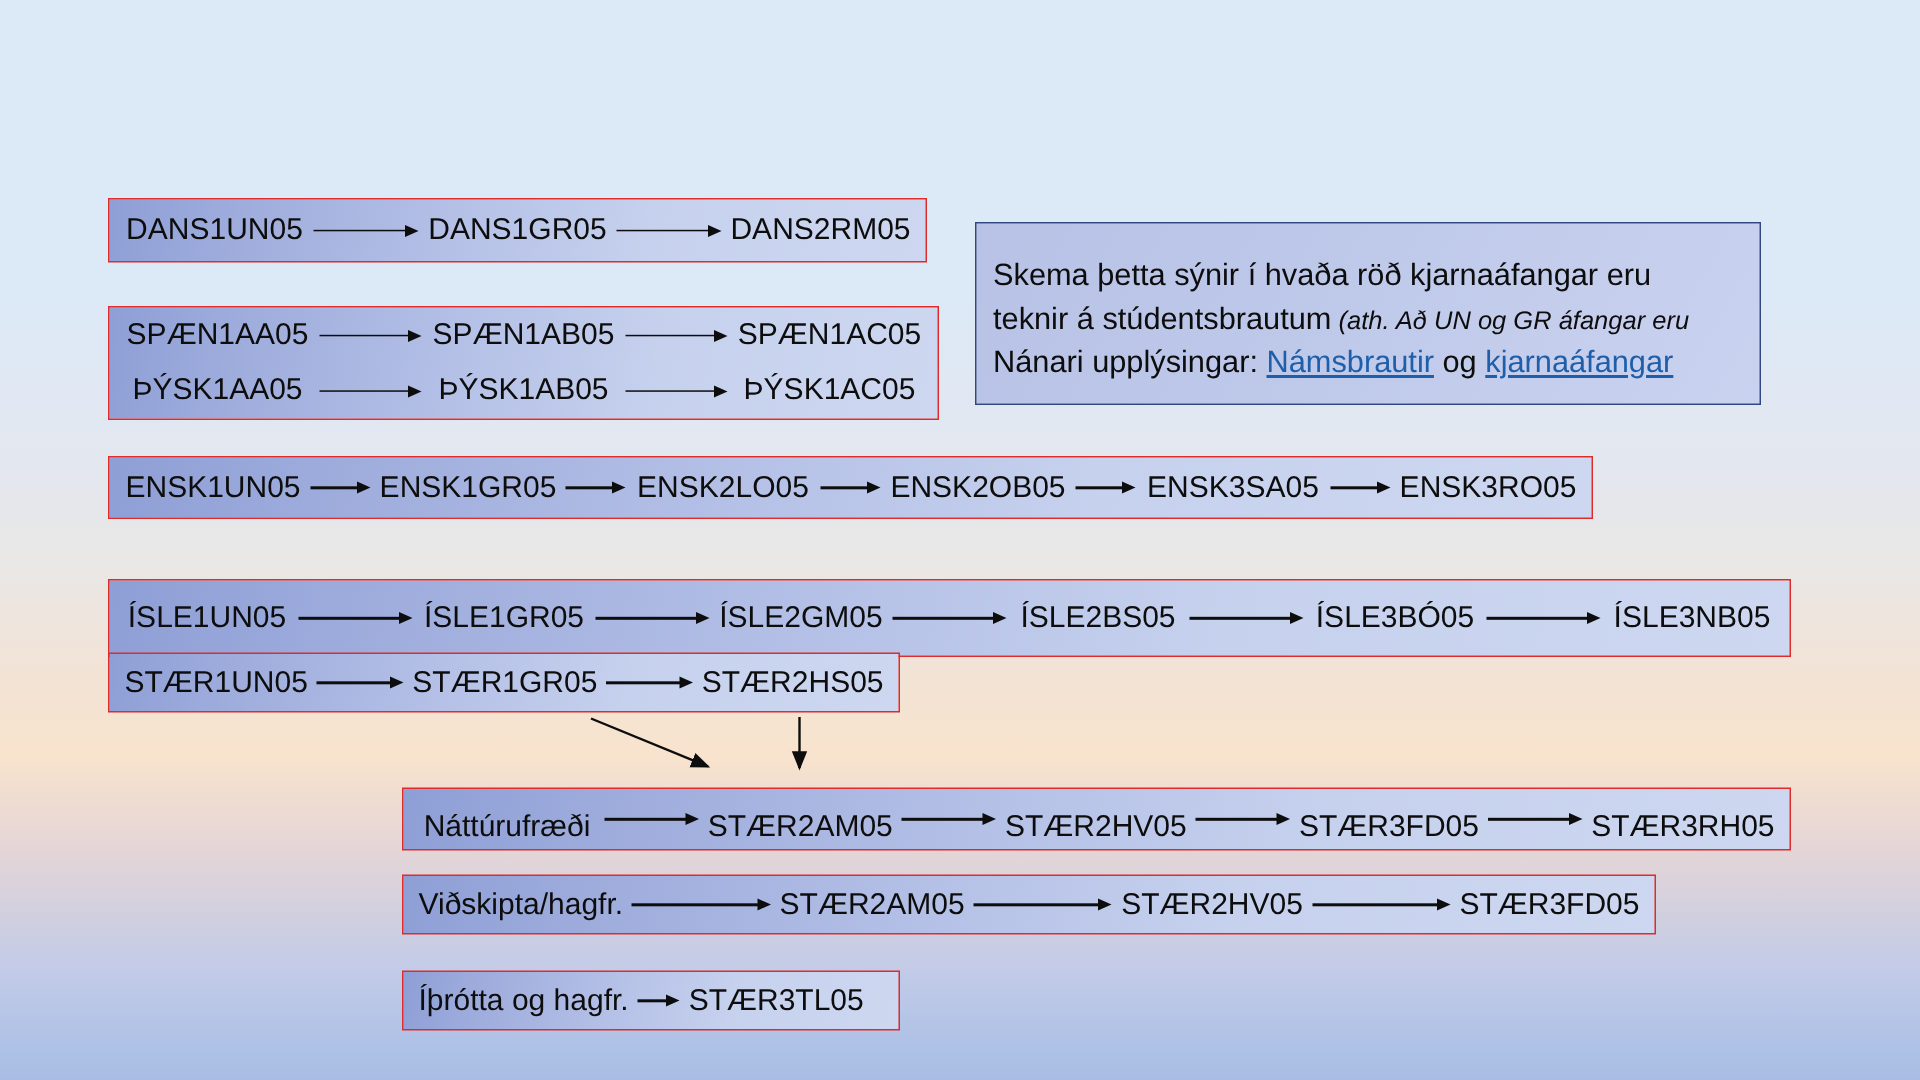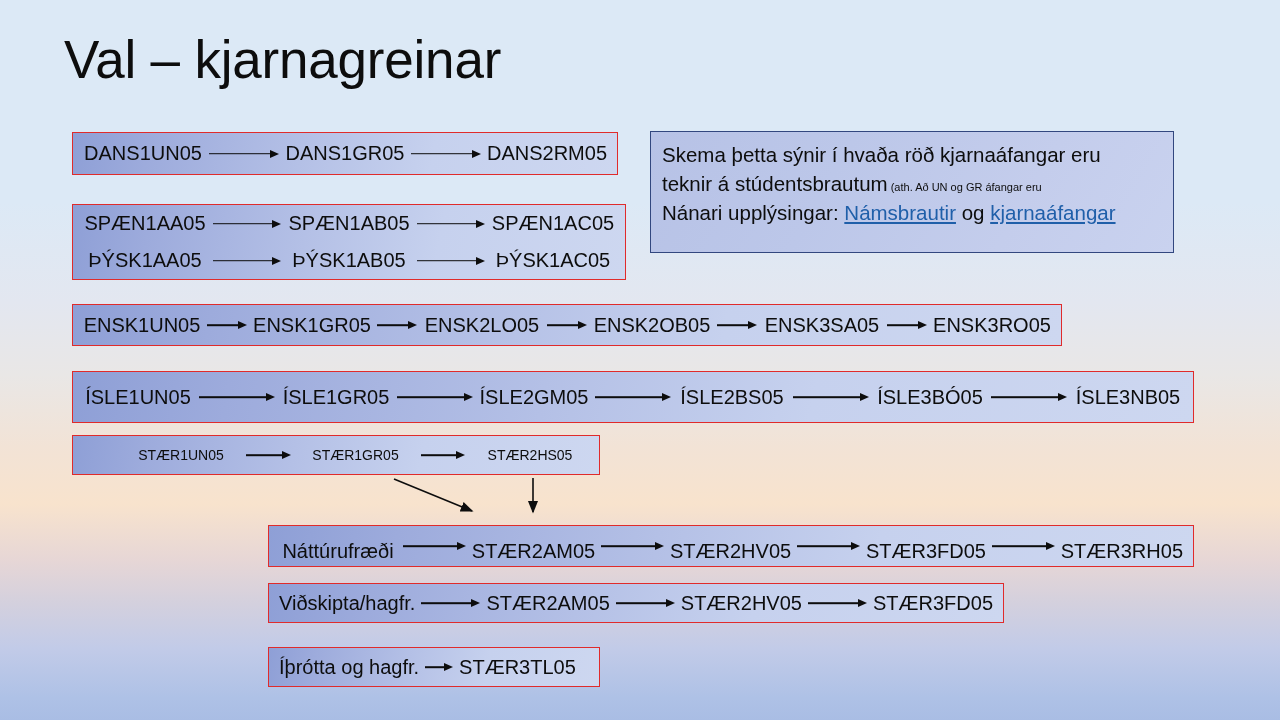--- a/index.html
+++ b/index.html
@@ -106,57 +106,58 @@
     height: 0;
     border-top: 4.5px solid transparent;
     border-bottom: 4.5px solid transparent;
     border-left: 9px solid #0d0d0d;
   }
 
   
   #box-dans   { left: 72px;  top: 132px; width: 546px; height: 43px; font-size: 20px; }
   #box-lang   { left: 72px;  top: 204px; width: 554px; height: 76px; font-size: 20px; }
   #box-ensk   { left: 72px;  top: 304px; width: 990px; height: 42px; font-size: 20px; }
-  #box-isle   { left: 72px;  top: 371px; width: 1122px; height: 52px; font-size: 20px; }
-  #box-staer  { left: 72px;  top: 435px; width: 528px; height: 40px; font-size: 14px; padding-left: 39px; }
+  #box-isle   { left: 72px;  top: 386px; width: 1122px; height: 52px; font-size: 20px; }
+  #box-staer  { left: 72px;  top: 435px; width: 528px; height: 40px; font-size: 20px; }
   #box-nat    { left: 268px; top: 525px; width: 926px; height: 42px; font-size: 20px; }
-  #box-vid    { left: 268px; top: 583px; width: 736px; height: 40px; font-size: 20px; }
+  #box-vid    { left: 268px; top: 583px; width: 836px; height: 40px; font-size: 20px; }
   #box-ithr   { left: 268px; top: 647px; width: 332px; height: 40px; font-size: 20px; }
 
   #box-dans .node  { min-width: 120px; }
   #box-lang .node  { min-width: 124px; }
   #box-ensk .node  { min-width: 118px; }
   #box-isle .node  { min-width: 110px; }
   #box-staer .node { min-width: 118px; }
   #box-nat .node   { min-width: 118px; margin-top: 11px; }
   #box-vid .node   { min-width: 118px; }
   #box-ithr .node  { min-width: auto; }
   #box-ithr .arrow { flex: 0 0 28px; min-width: 28px; }
 
   
   #info-box {
     position: absolute;
     left: 650px;
-    top: 131px;
+    top: 148px;
     width: 524px;
     height: 122px;
     box-sizing: border-box;
     border: 1.6px solid #32477f;
     background: linear-gradient(120deg, #b7c2e6 0%, #bcc7e9 35%, #c4cdec 70%, #c9d2ef 100%);
-    padding: 8px 11px 6px 11px;
+    padding: 20px 11px 6px 11px;
   }
   #info-para {
     margin: 0;
     color: #0d0d0d;
     font-size: 20.5px;
     line-height: 29px;
   }
   .small-note {
-    font-size: 11px;
+    font-size: 17px;
     line-height: 20px;
+    font-style: italic;
   }
   .note-line2 { display: block; margin-top: -2px; }
   .link {
     color: #1f5fa9;
     text-decoration: underline;
     cursor: pointer;
   }
 
   
   #connectors {
@@ -166,21 +167,20 @@
     width: 1280px;
     height: 720px;
     pointer-events: none;
   }
 </style>
 </head>
 <body>
 
 <div id="slide">
 
-  <div id="title">Val – kjarnagreinar</div>
 
   <div id="info-box">
     <p id="info-para">
       <span>Skema þetta sýnir í hvaða röð kjarnaáfangar eru</span><br>
       <span>teknir á stúdentsbrautum</span><span class="small-note"> (ath. Að UN og GR áfangar eru</span><br>
       <span>Nánari upplýsingar: </span><span class="link">Námsbrautir</span><span> og </span><span class="link">kjarnaáfangar</span>
     </p>
   </div>
 
   <div class="chain-box" id="box-dans">

